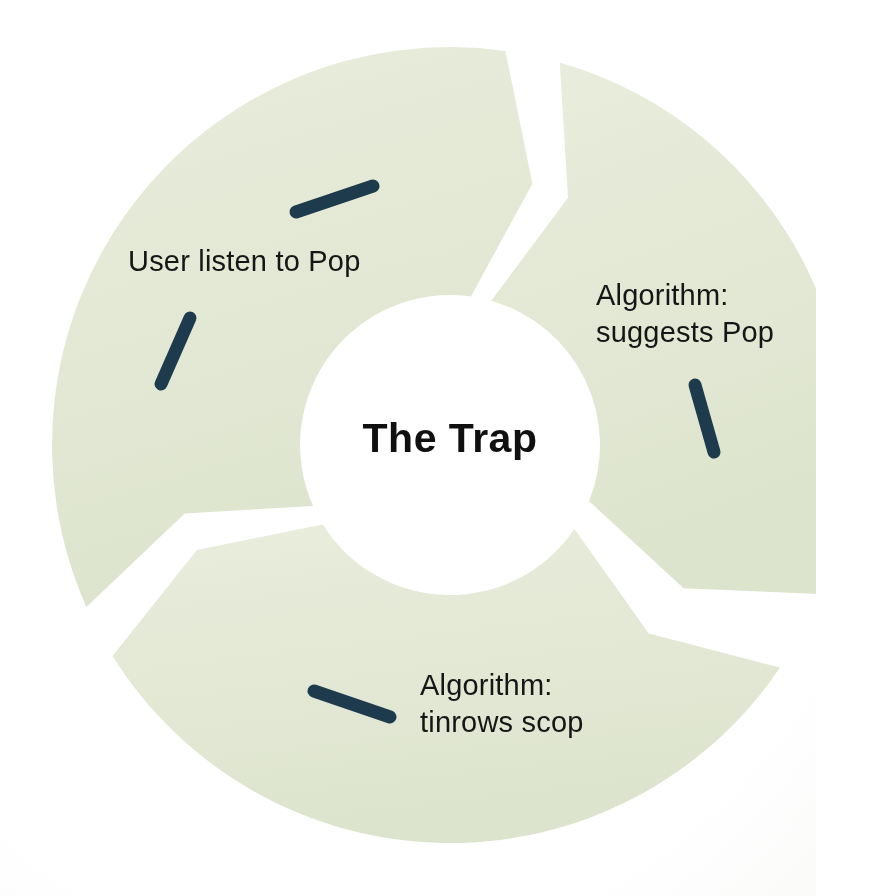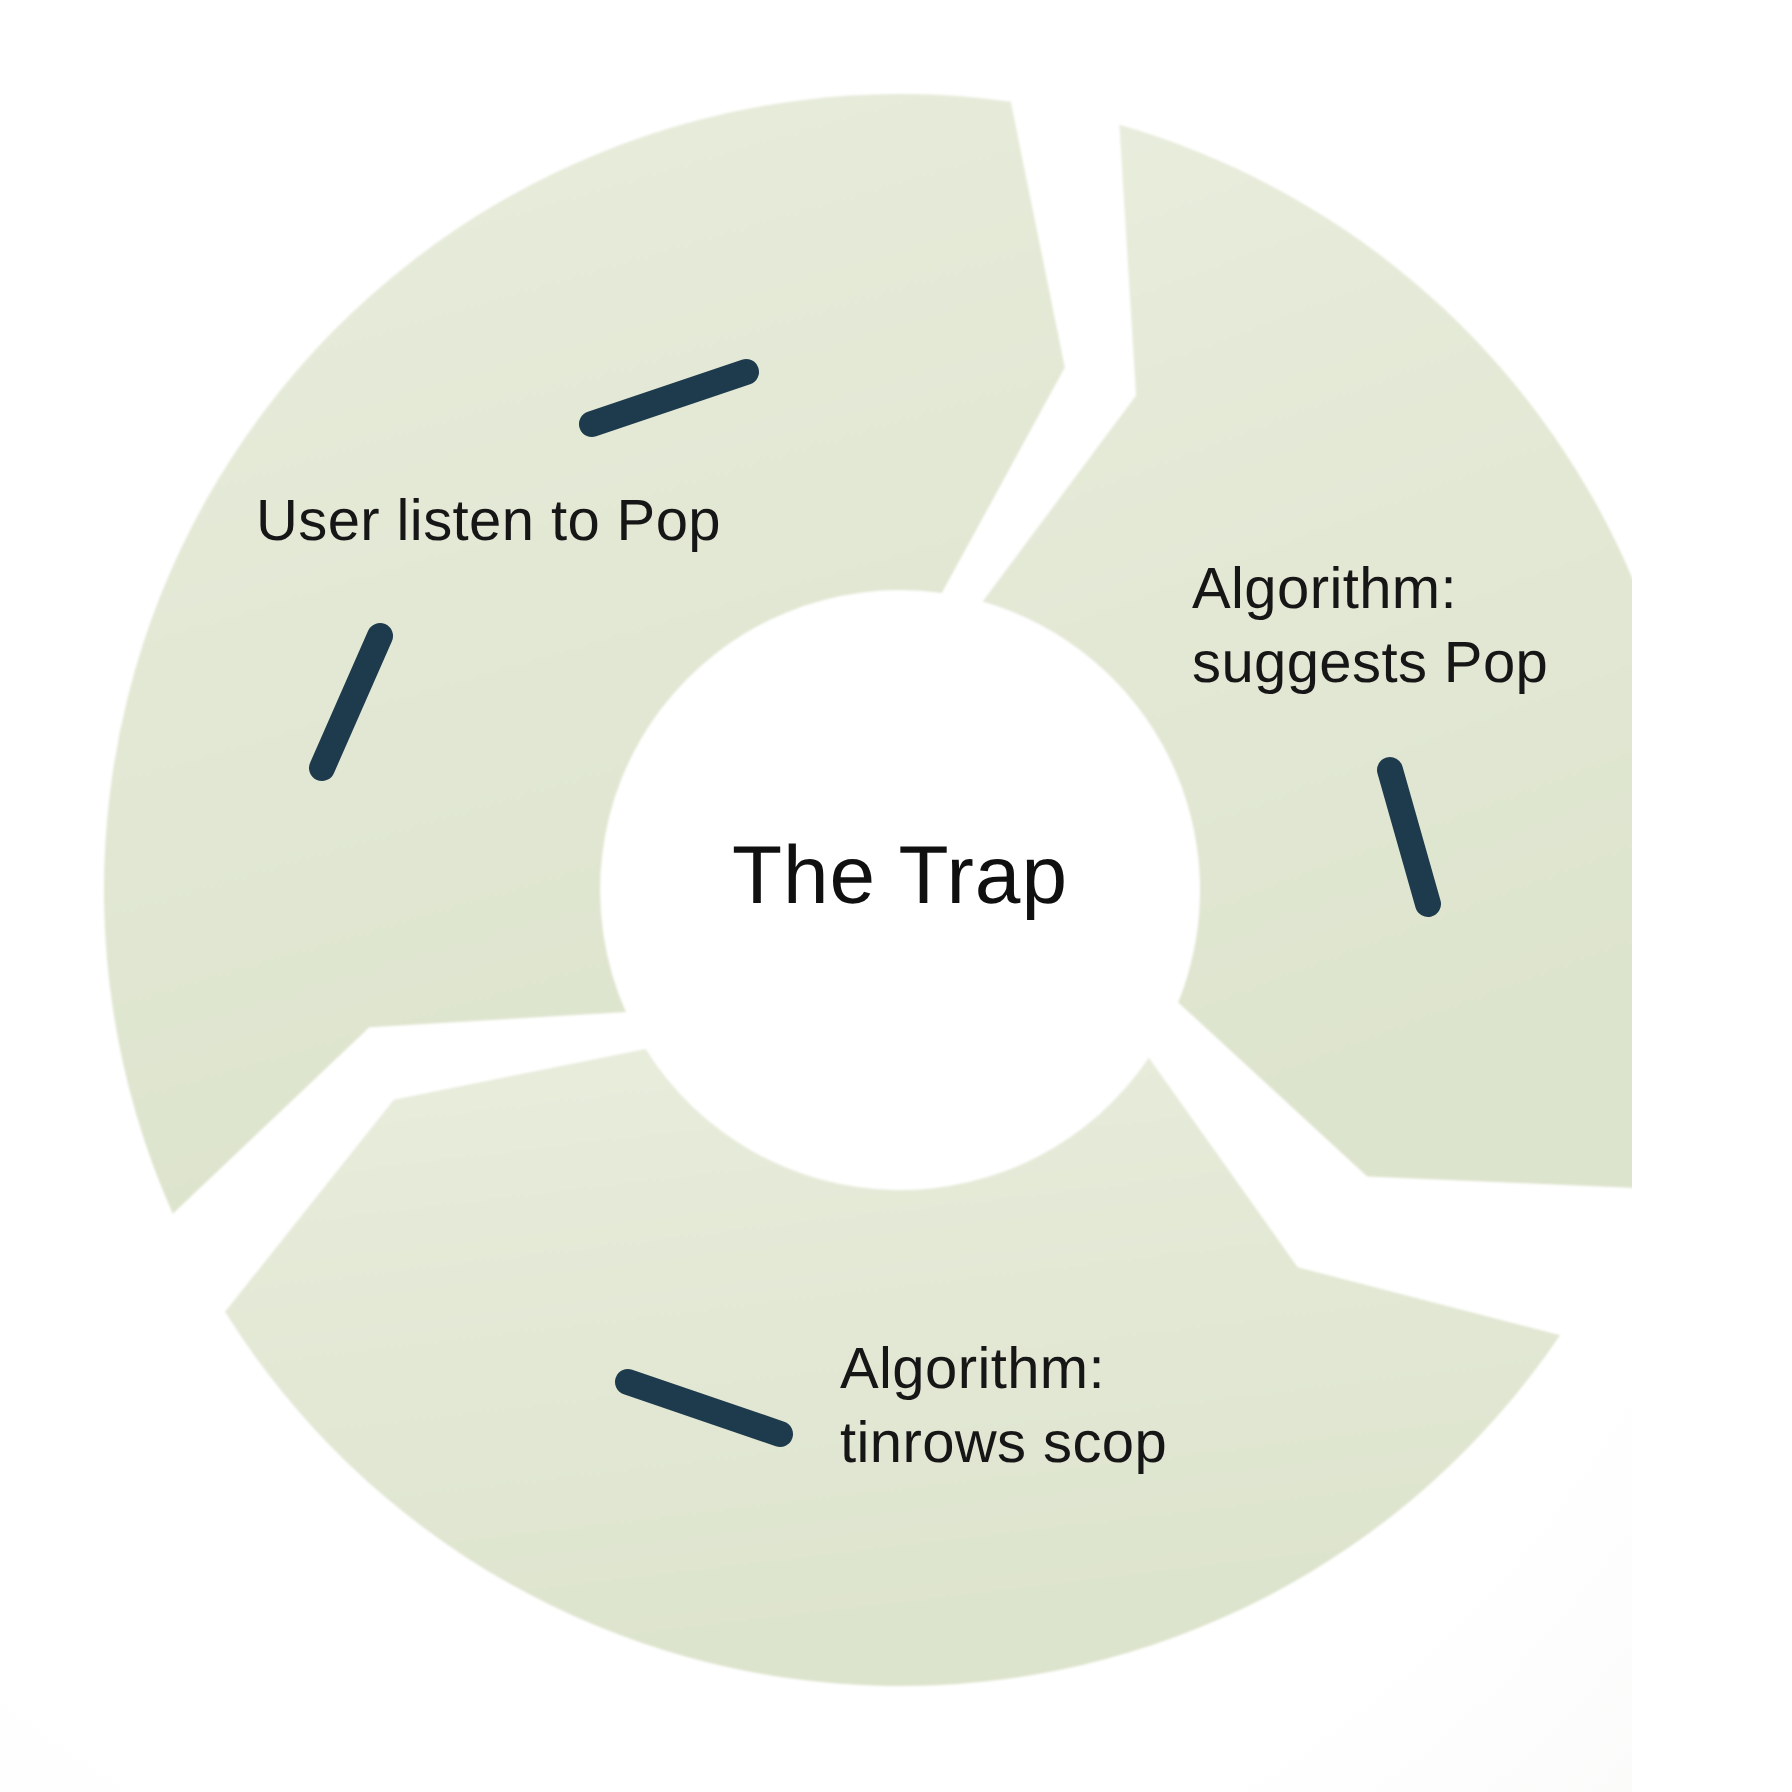--- a/index.html
+++ b/index.html
@@ -28,21 +28,21 @@
   .label-user   { left: 128px; top: 243px; }
   .label-right  { left: 596px; top: 277px; }
   .label-bottom { left: 420px; top: 667px; }
 
   .center-title {
     position: absolute;
     left: 450px;
     top: 438px;
     transform: translate(-50%, -50%);
     font-size: 41px;
-    font-weight: 400;
+    font-weight: 700;
     color: #101010;
     letter-spacing: 0.5px;
     white-space: nowrap;
   }
 </style>
 </head>
 <body>
 
 <div class="stage">
 

